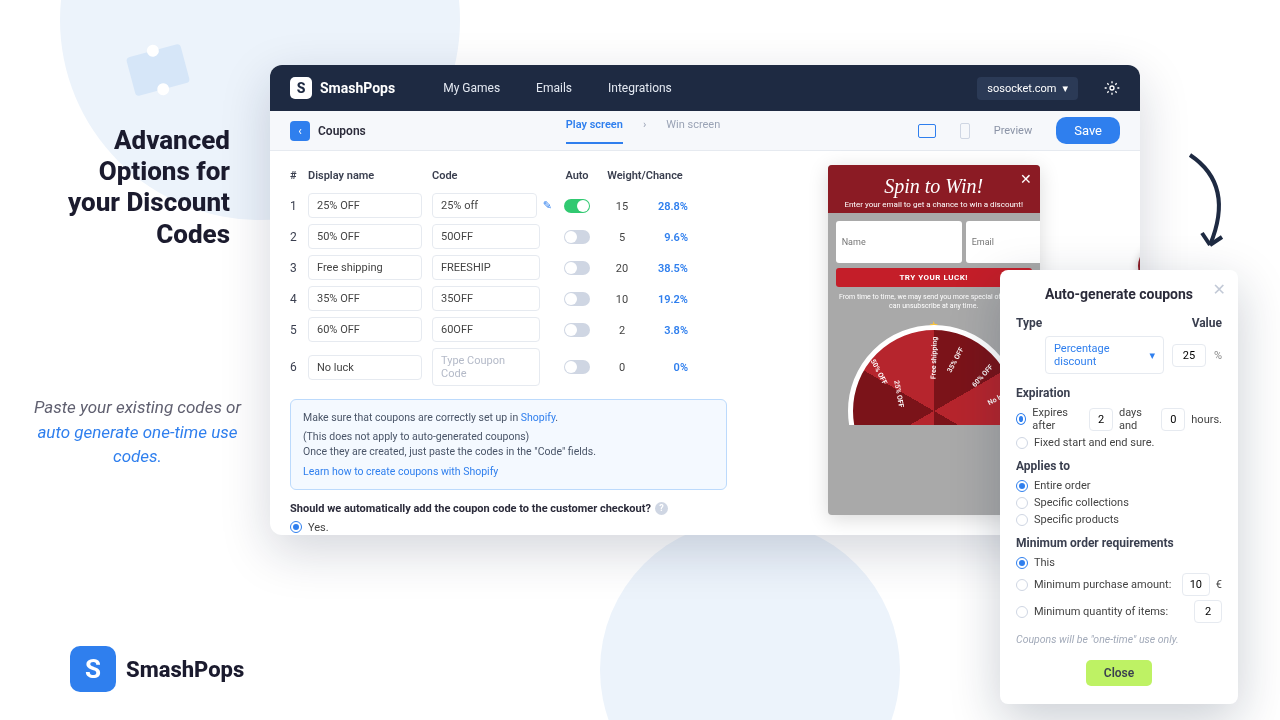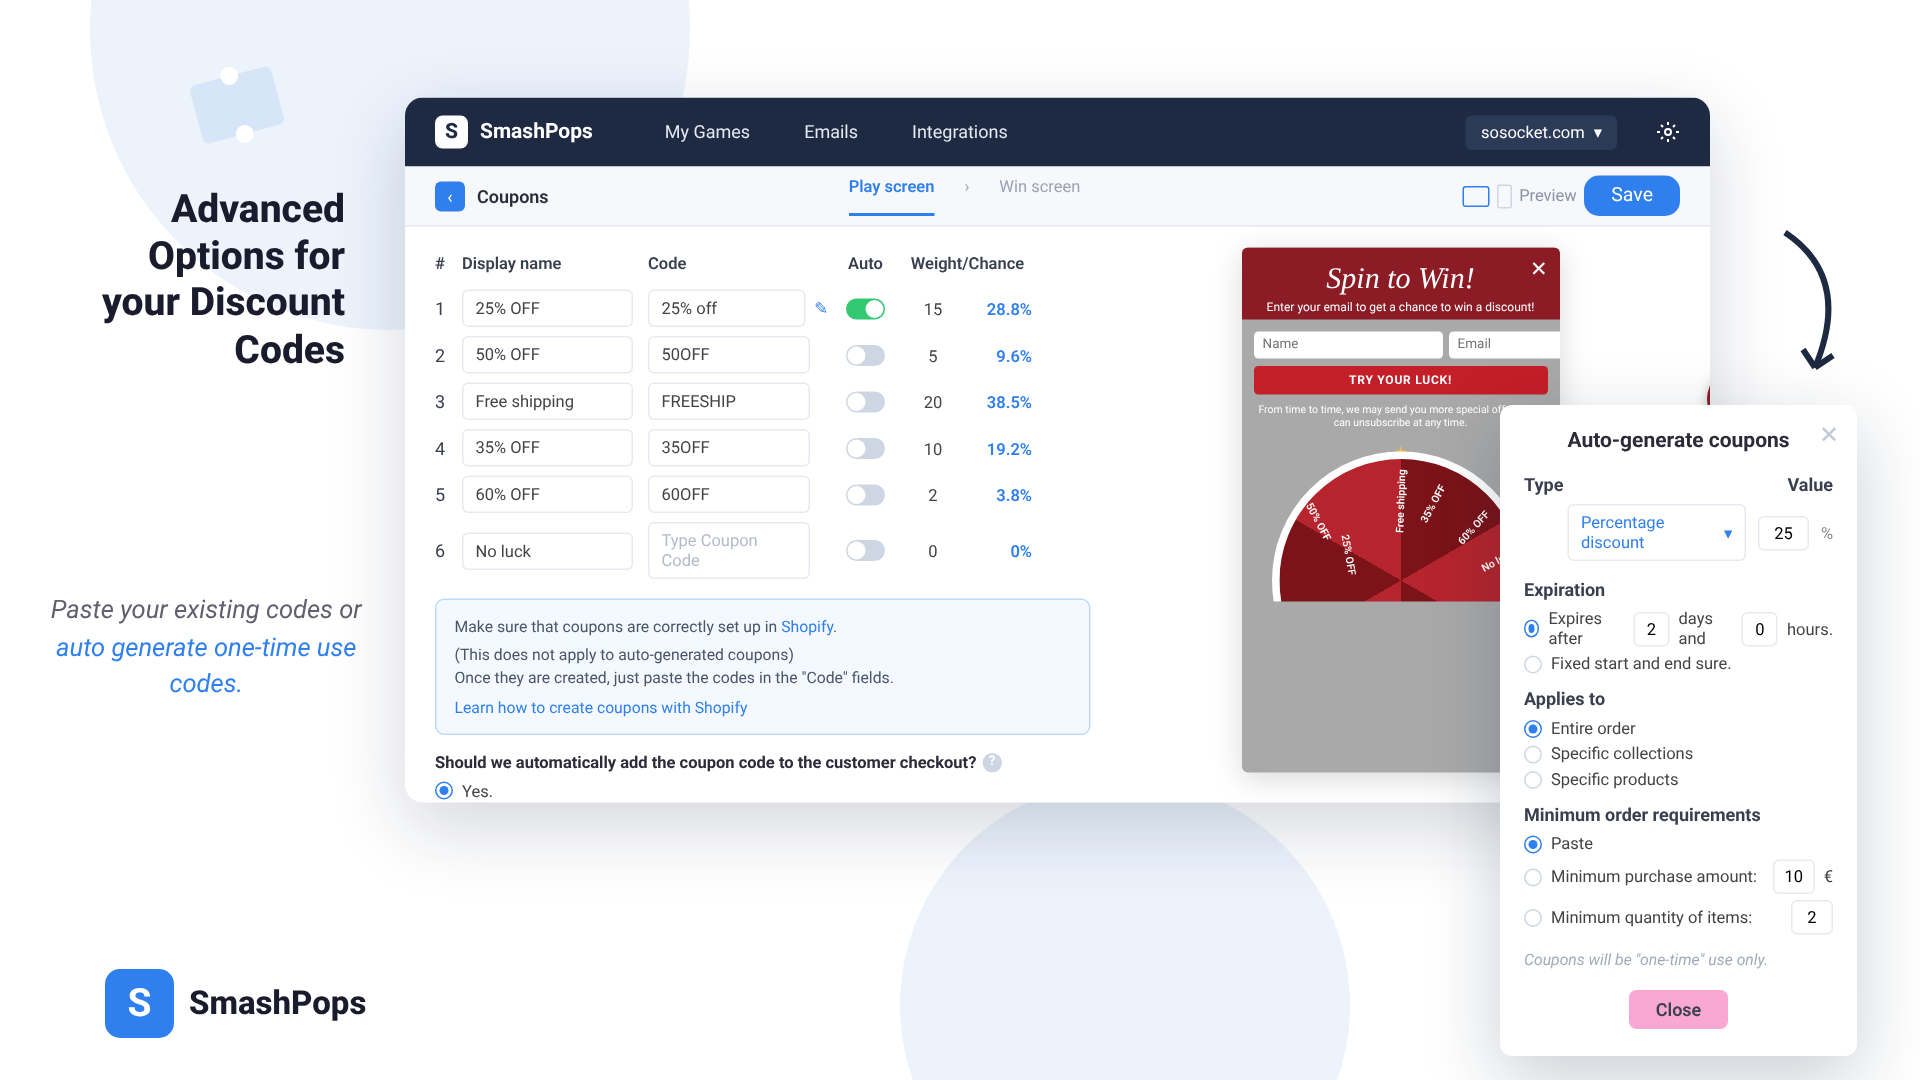--- a/index.html
+++ b/index.html
@@ -25,21 +25,21 @@
 .top-right { margin-left:auto; display:flex; align-items:center; gap:26px; }
 .domain-btn { background:#2b3a56; padding:5px 10px; border-radius:4px; font-size:11px; display:flex; align-items:center; gap:6px; cursor:pointer; }
 .gear { width:16px; height:16px; cursor:pointer; }
 
 .subbar { height:40px; border-bottom:1px solid #e6eaf0; display:flex; align-items:center; padding:0 20px; background:#f6f8fb; }
 .back-btn { width:20px; height:20px; background:#2f7fee; border-radius:4px; color:#fff; display:flex; align-items:center; justify-content:center; font-size:12px; }
 .crumb { font-size:12px; font-weight:600; color:#2b2b3a; margin-left:8px; }
 .subnav { margin-left:200px; display:flex; gap:20px; font-size:11px; }
 .subnav .active { color:#2f7fee; font-weight:600; border-bottom:2px solid #2f7fee; padding-bottom:11px; }
 .subnav .inactive { color:#9aa3b5; }
-.sub-right { margin-left:auto; display:flex; align-items:center; gap:5px; }
+.sub-right { margin-left:auto; display:flex; align-items:center; gap:24px; }
 .device-icon { width:18px; height:14px; border:1.5px solid #2f7fee; border-radius:2px; }
 .device-icon.m { width:10px; height:16px; border-color:#cfd6e3; }
 .preview { font-size:11px; color:#8a93a6; cursor:pointer; }
 .save-btn { background:#2f7fee; color:#fff; border:none; padding:6px 18px; border-radius:10px; font-size:13px; font-weight:400; cursor:pointer; }
 
 .content { display:flex; padding:14px 20px 20px; gap:20px; height:calc(100% - 86px); }
 .left { width:54%; font-size:12px; color:#3a3f4f; }
 .theader { display:flex; font-size:11px; font-weight:600; color:#3a3f4f; padding:4px 0 8px; }
 .col-n { width:18px; }
 .col-name { width:124px; }
@@ -70,41 +70,41 @@
 .radio.off { border-color:#cfd6e3; }
 
 .right-preview { width:46%; display:flex; justify-content:center; position:relative; }
 .popup { width:212px; background:#a9a9a9; border-radius:4px; overflow:hidden; position:relative; box-shadow:0 4px 20px rgba(0,0,0,.15); }
 .popup-head { background:#8b1b24; padding:10px 8px 4px; text-align:center; color:#fff; position:relative; }
 .popup-close { position:absolute; top:6px; right:8px; color:#fff; font-size:14px; cursor:pointer; }
 .popup-title { font-family:cursive; font-style:italic; font-size:20px; }
 .popup-sub { font-size:8px; margin-top:2px; }
 .popup-body { padding:8px; text-align:center; }
 .popup-inputs { display:flex; gap:4px; }
-.popup-inputs input { flex:1; border:none; border-radius:3px; padding:4px 6px; font-size:9px; }
+.popup-inputs input { flex:1; border:none; border-radius:3px; padding:16px 6px; font-size:9px; }
 .try-btn { width:100%; background:#c41e29; color:#fff; border:none; padding:5px; font-size:8px; font-weight:700; margin-top:5px; border-radius:3px; letter-spacing:.5px; }
 .popup-note { font-size:7px; color:#fff; margin-top:6px; line-height:1.3; }
 .wheel-wrap { position:relative; height:108px; overflow:hidden; margin-top:6px; }
 .wheel { position:absolute; left:50%; top:8px; transform:translateX(-50%); width:172px; height:172px; border-radius:50%; background:conic-gradient(#7b1319 0 60deg,#b6252d 60deg 120deg,#7b1319 120deg 180deg,#b6252d 180deg 240deg,#7b1319 240deg 300deg,#b6252d 300deg 360deg); border:5px solid #fff; }
 .wheel-star { position:absolute; top:2px; left:50%; transform:translateX(-50%); color:#f6c23e; font-size:11px; }
 .seg-label { position:absolute; color:#fff; font-size:7px; font-weight:600; transform-origin:center; }
 .fab { position:absolute; top:80px; right:-60px; width:42px; height:42px; background:#8b1b24; border-radius:50%; box-shadow:0 2px 8px rgba(0,0,0,.25); display:flex; align-items:center; justify-content:center; }
 .fab::after { content:""; width:10px; height:10px; border:2px solid #fff; border-radius:50%; }
 
 .modal { position:absolute; top:270px; right:42px; width:238px; background:#fff; border-radius:8px; box-shadow:0 16px 50px rgba(14,30,60,.22); padding:16px 16px 18px; z-index:5; font-size:12px; color:#3a3f4f; }
 .modal-close { position:absolute; top:10px; right:12px; color:#c2c9d6; font-size:16px; cursor:pointer; }
 .modal h3 { font-size:14px; font-weight:700; text-align:center; margin-bottom:14px; color:#2b2b3a; }
 .mrow { display:flex; justify-content:space-between; font-weight:700; font-size:12px; margin-bottom:6px; }
 .msel { display:flex; gap:8px; align-items:center; margin-bottom:12px; }
 .mselect { flex:1; border:1px solid #e6eaf0; border-radius:4px; padding:5px 8px; font-size:11px; color:#2f7fee; display:flex; justify-content:space-between; align-items:center; cursor:pointer;margin-left:29px; }
 .minput { width:34px; border:1px solid #e6eaf0; border-radius:4px; padding:4px 5px; font-size:11px; text-align:center; }
 .msection { font-weight:700; font-size:12px; margin:10px 0 6px; }
 .mopt { display:flex; align-items:center; gap:6px; font-size:11px; margin:4px 0; color:#444; }
 .mnote { font-size:10.5px; color:#a2aab9; font-style:italic; margin-top:10px; }
-.close-btn { display:block; margin:14px auto 0; background:#f9a8d4; border:none; padding:6px 18px; border-radius:5px; font-size:12px; font-weight:600; color:#3a3f4f; cursor:pointer; }
+.close-btn { display:block; margin:14px auto 0; background:#bef264; border:none; padding:6px 18px; border-radius:5px; font-size:12px; font-weight:600; color:#3a3f4f; cursor:pointer; }
 </style>
 </head>
 <body>
 
 <div class="bg-blob1"></div>
 <div class="bg-blob2"></div>
 <div class="ticket-icon"></div>
 
 <div class="hero-title">Advanced Options for your Discount Codes</div>
 <div class="hero-sub">
@@ -343,21 +343,21 @@
       <span class="radio off"></span>
       <span>Specific collections</span>
     </div>
   <div class="mopt">
       <span class="radio off"></span>
       <span>Specific products</span>
     </div>
   <div class="msection">Minimum order requirements</div>
   <div class="mopt">
       <span class="radio sel"></span>
-      <span>Paste</span>
+      <span>This</span>
     </div>
   <div class="mopt">
       <span class="radio off"></span>
       <span>Minimum purchase amount:</span>
       <input class="minput" style="width: 28px; margin-left: auto;" value="10">
       <span>€</span>
     </div>
   <div class="mopt">
       <span class="radio off"></span>
       <span>Minimum quantity of items:</span>

